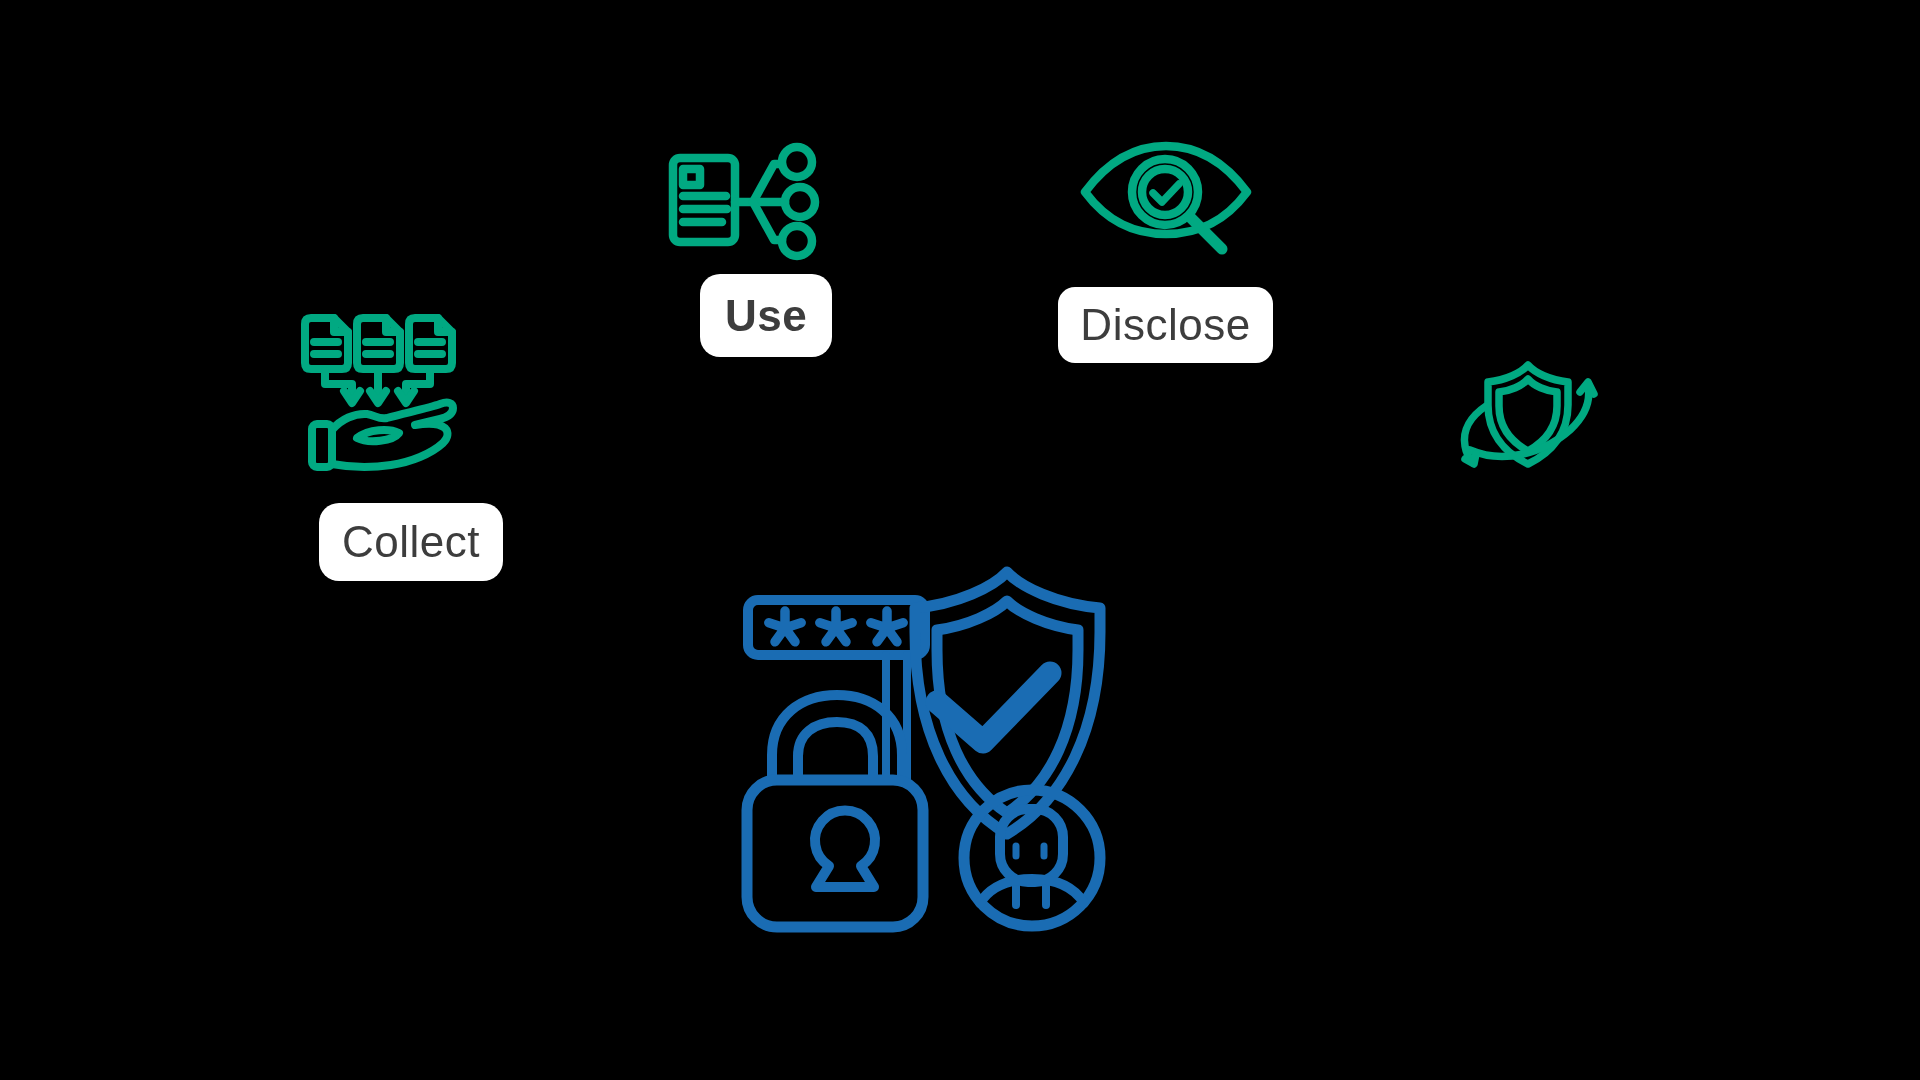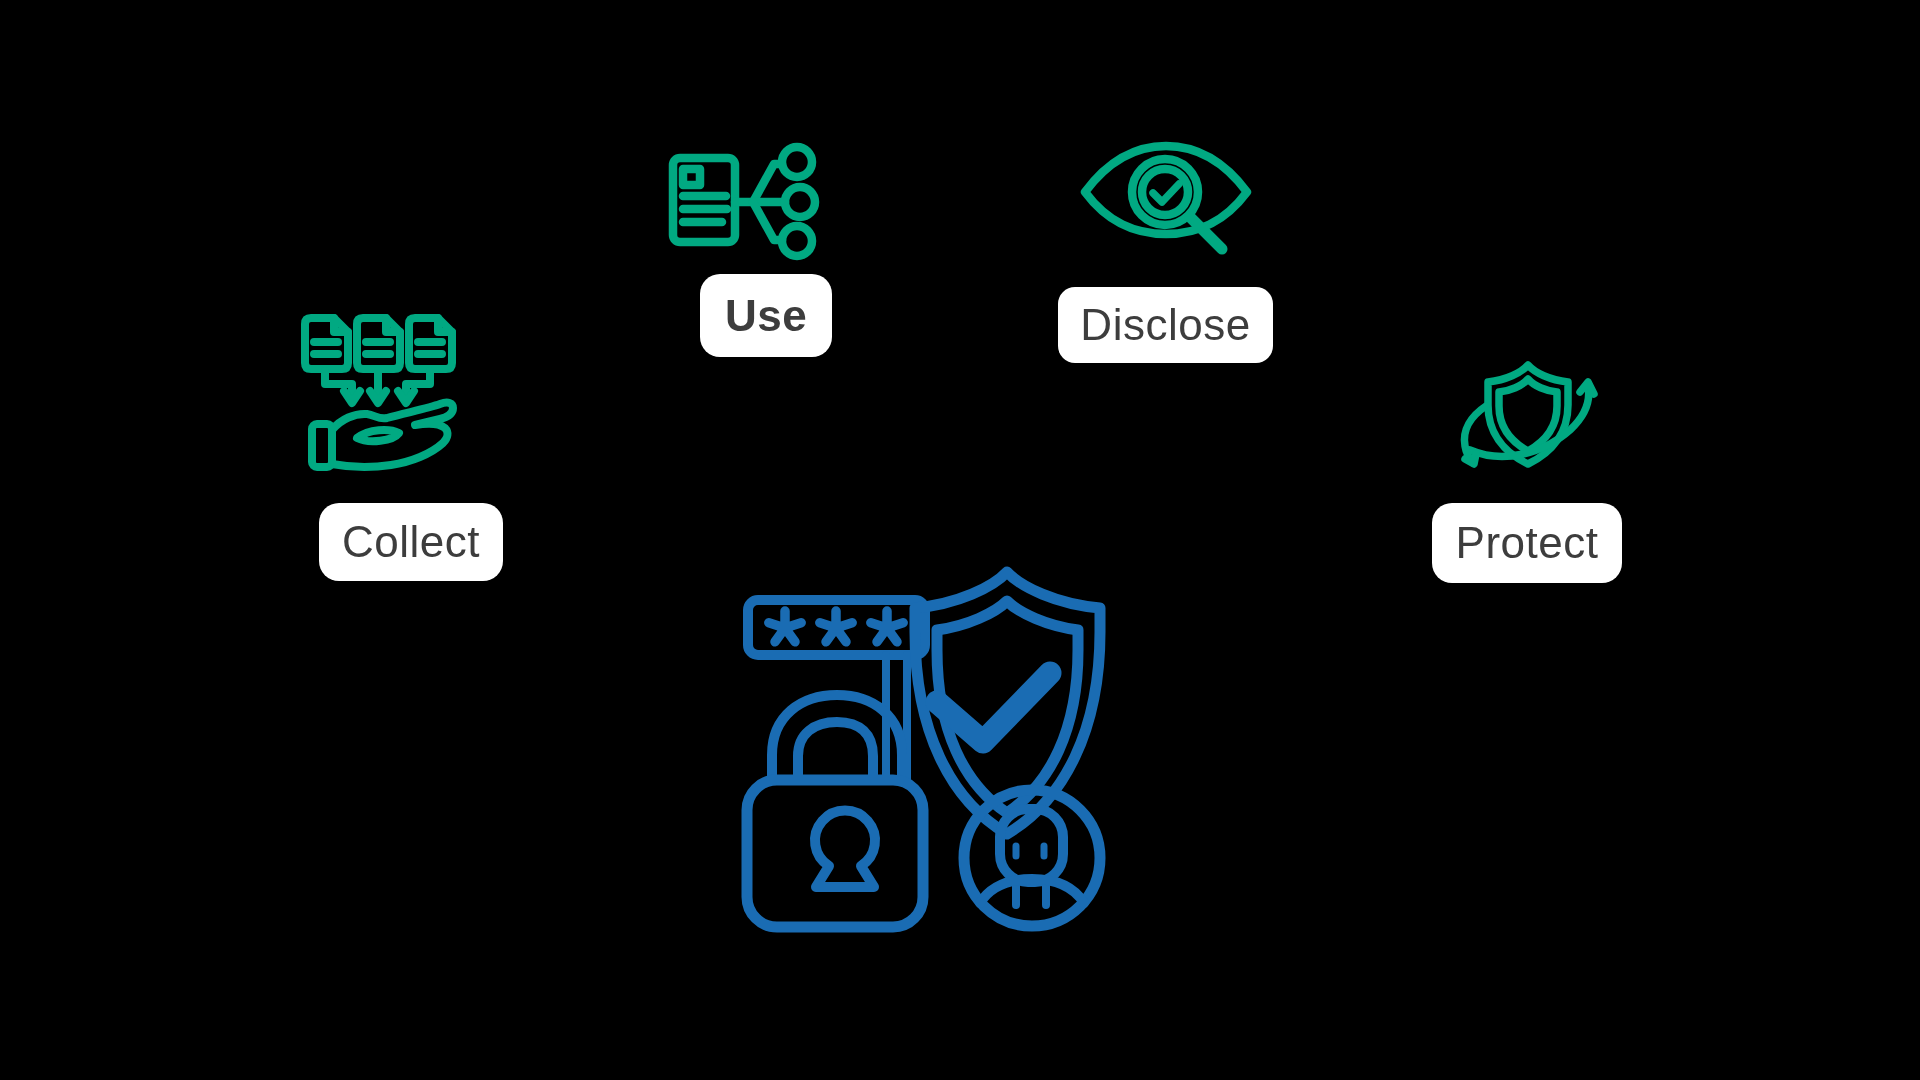--- a/index.html
+++ b/index.html
@@ -173,17 +173,14 @@
 
   <div class="pill" id="pill-collect">
     <span>Collect</span>
   </div>
   <div class="pill" id="pill-use">
     <span>Use</span>
   </div>
   <div class="pill" id="pill-disclose">
     <span>Disclose</span>
   </div>
-  <div class="pill" id="pill-protect">
-    <span>Protect</span>
-  </div>
 
 </div>
 
 </body></html>

